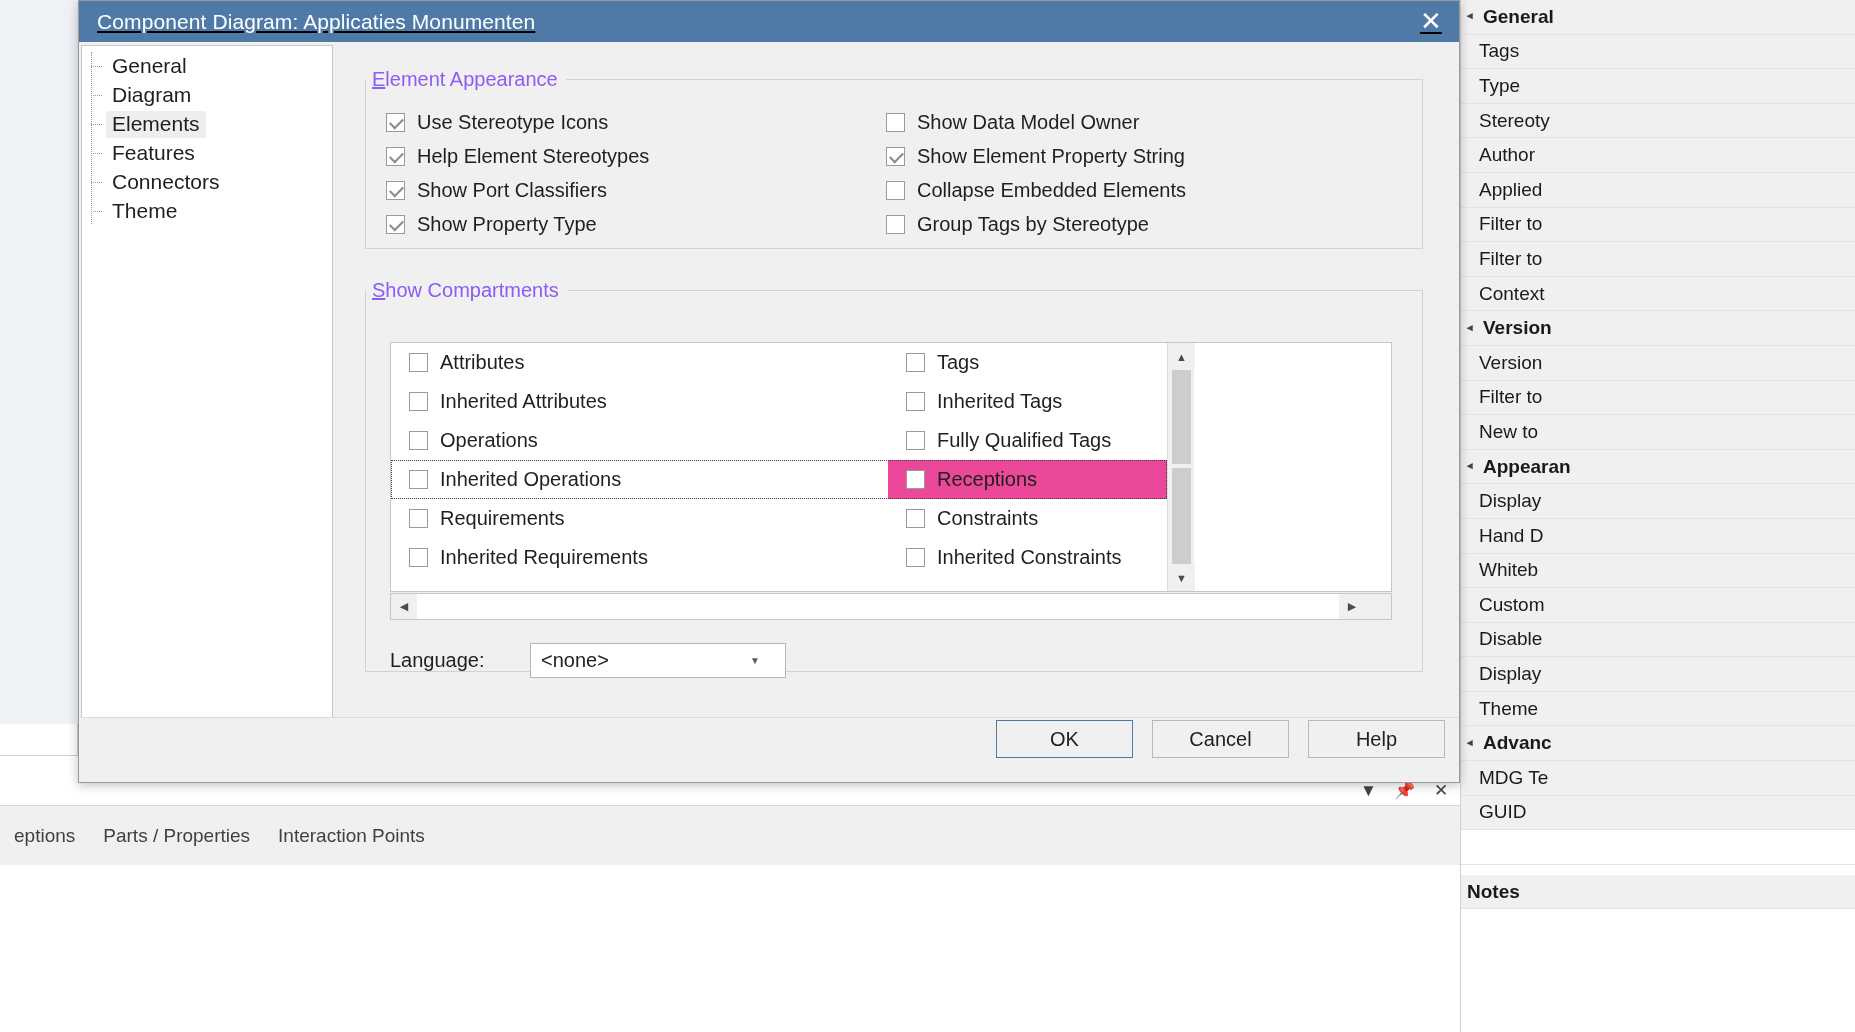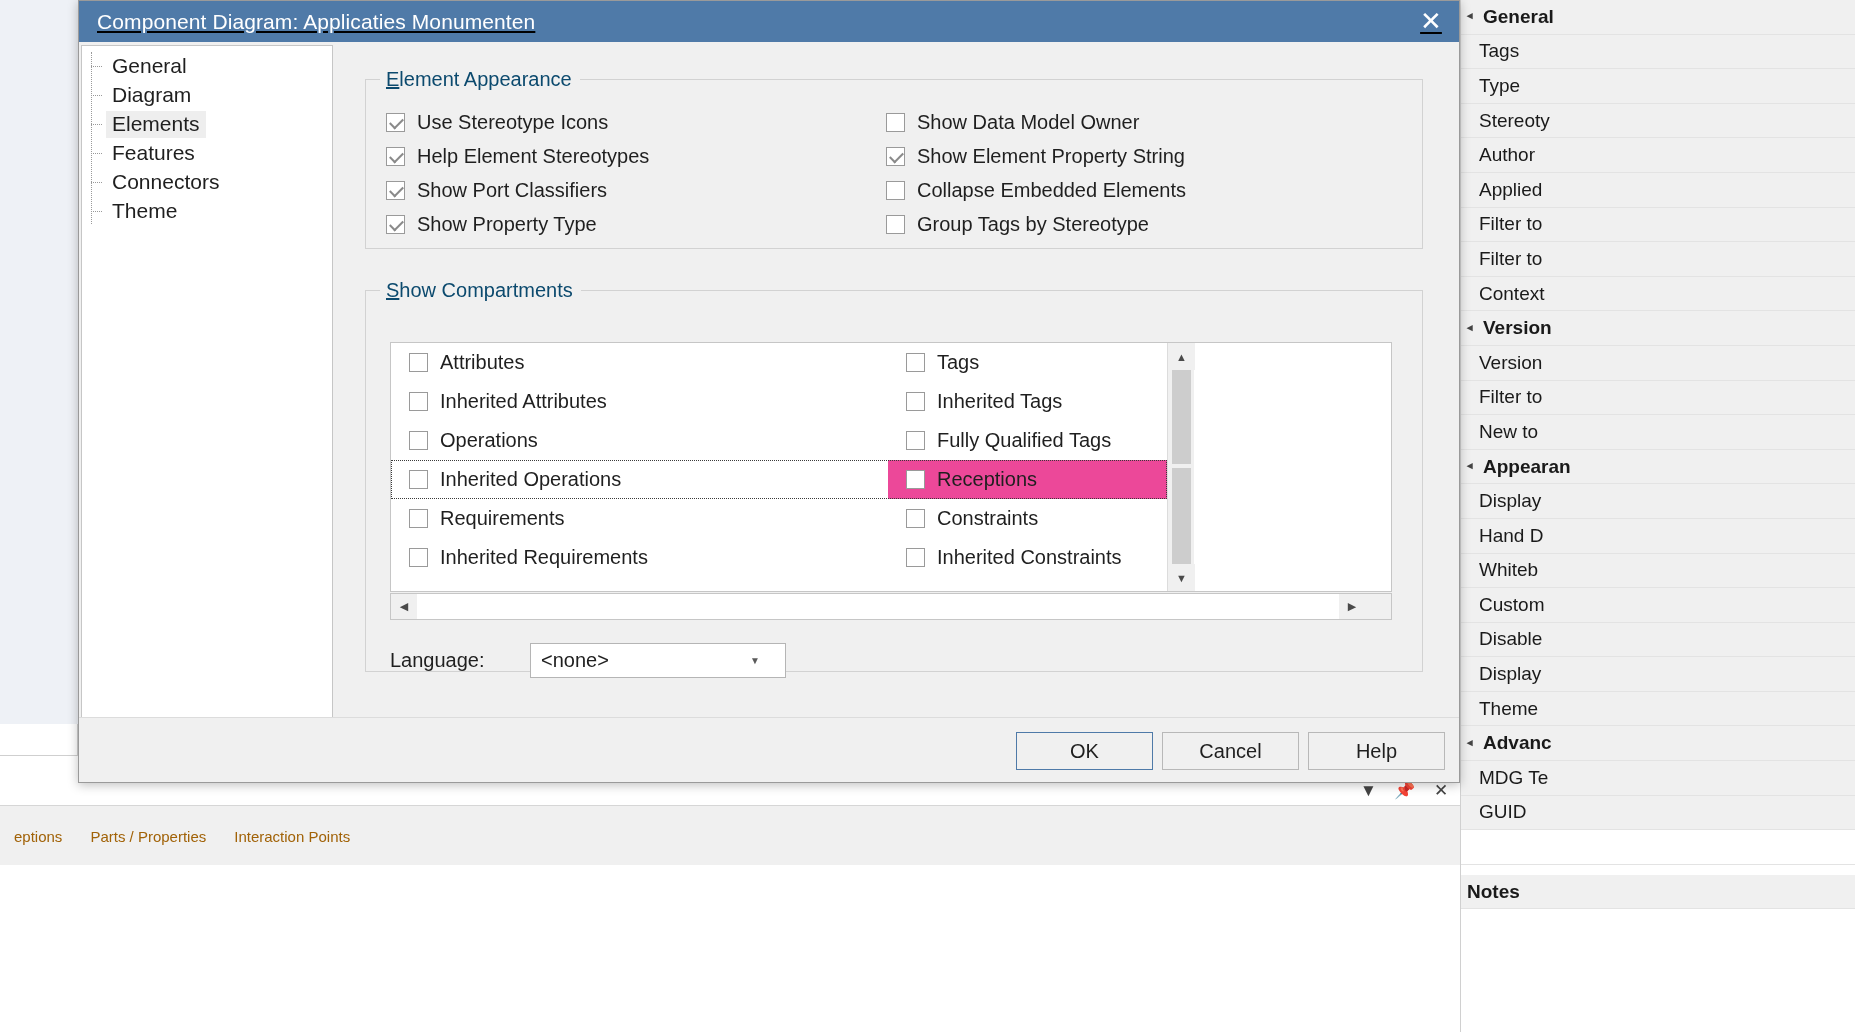--- a/index.html
+++ b/index.html
@@ -23,21 +23,21 @@
     background: #ffffff; border-bottom: 1px solid #cfcfcf; border-right: 1px solid #cfcfcf;
   }
   .bg-tabbar {
     position: absolute; left: 0; top: 805px; width: 1460px; height: 60px;
     background: #f0f0f0; border-top: 1px solid #d6d6d6;
   }
   .bg-tabbar-inner {
     display: flex; align-items: center; height: 60px; padding-left: 0px; gap: 0px;
   }
   .bg-tab {
-    font-size: 15px; color: #a16207; padding: 0 14px; white-space: nowrap;
+    font-size: 19px; color: #404040; padding: 0 14px; white-space: nowrap;
   }
   .bg-below-tabs {
     position: absolute; left: 0; top: 865px; width: 1460px; height: 167px;
     background: #ffffff;
   }
   .dock-icons {
     position: absolute; left: 1360px; top: 775px; width: 100px; height: 30px;
     display: flex; align-items: center; gap: 18px; color: #444;
   }
   .dock-icons span { font-size: 17px; line-height: 1; }
@@ -113,21 +113,21 @@
   .content {
     position: absolute; left: 286px; top: 26px; width: 1060px; height: 640px;
   }
 
   fieldset.group-box {
     border: 1px solid #d2d2d2; border-radius: 0;
     margin: 0; padding: 0;
     background: transparent;
   }
   fieldset.group-box > legend {
-    font-size: 20px; color: #0c4a6e; padding: 0 8px 0 6px; margin-left: 14px;
+    font-size: 20px; color: #8b5cf6; padding: 0 8px 0 6px; 
   }
   .mnemonic { text-decoration: underline; }
 
   #element-appearance { position: absolute; left: 0; top: 0; width: 1058px; height: 181px; }
   .ea-grid {
     display: grid; grid-template-columns: 500px 1fr;
     padding: 14px 0 0 20px; row-gap: 0px;
   }
 
   .cbrow {
@@ -214,21 +214,21 @@
     width: 28px; height: 29px; display: flex; align-items: center;
     justify-content: center; color: #5a5a5a; font-size: 10px;
   }
 
   
   .footer {
     position: absolute; left: 0; top: 716px; width: 1380px; height: 65px;
     background: #f0f0f0; border-top: 1px solid #dcdcdc;
   }
   .btnbar {
-    position: absolute; right: 14px; top: 14px; display: flex; gap: 9px; border-radius: 10px;
+    position: absolute; right: 14px; top: 2px; display: flex; gap: 19px; border-radius: 10px;
   }
   .btn {
     width: 137px; height: 38px; background: #f0f0f0; border: 1px solid #b8b8b8;
     font-size: 20px; color: #1f1f1f; display: flex; align-items: center;
     justify-content: center; cursor: default;
   }
   .btn.primary { border: 1px solid #4f7aa8; }
 </style>
 </head>
 <body>

